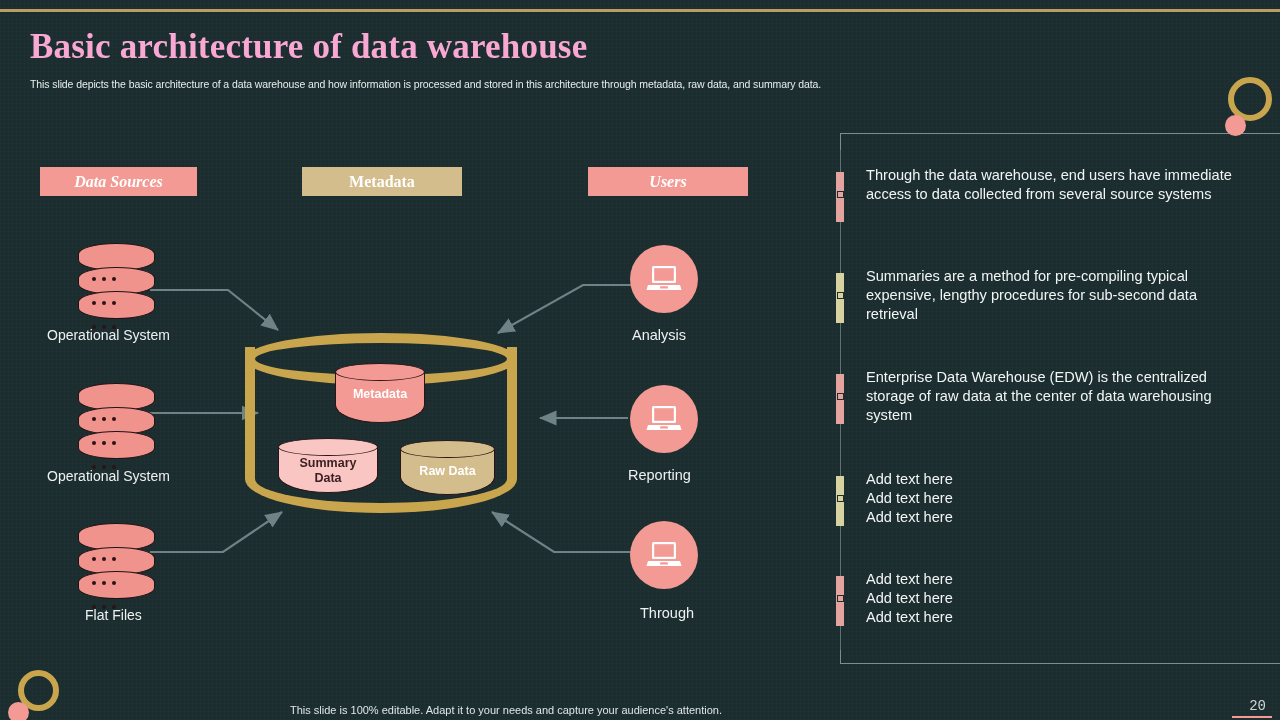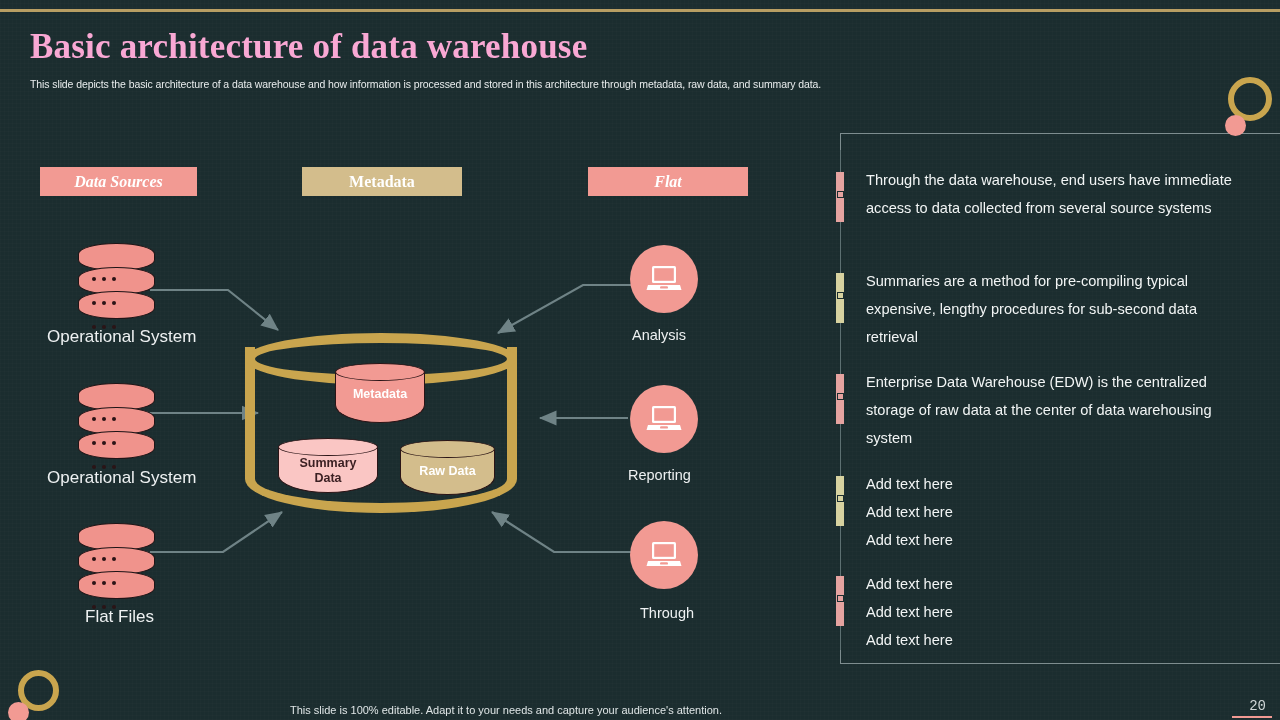--- a/index.html
+++ b/index.html
@@ -52,21 +52,21 @@
   .dbstack .seg:nth-child(1){ top:0; }
   .dbstack .seg:nth-child(2){ top:24px; }
   .dbstack .seg:nth-child(3){ top:48px; }
   .dbstack .dots{
     position:absolute; left:14px; width:24px; height:4px;
     display:flex; justify-content:space-between; z-index:4;
   }
   .dbstack .dots i{ width:4px;height:4px;border-radius:50%;background:#2a1416; display:block;}
   .dbstack .d1{ top:34px;} .dbstack .d2{ top:58px;} .dbstack .d3{ top:82px;}
 
-  .srclabel{ position:absolute; font-size:17px; color:#eef1f2; white-space:nowrap; }
+  .srclabel{ position:absolute; font-size:14px; color:#eef1f2; white-space:nowrap; }
 
   
   .cyl-wrap{ position:absolute; left:245px; top:333px; width:272px; height:194px; }
   .cyl-body{
     position:absolute; left:0; top:14px; width:272px; height:166px;
     border-left:10px solid #c9a54e; border-right:10px solid #c9a54e;
     border-bottom:10px solid #c9a54e;
     border-radius:0 0 136px 136px/0 0 34px 34px;
   }
   .cyl-top{
@@ -125,21 +125,21 @@
   .bullet{ position:absolute; }
   .bullet .marker{
     position:absolute; left:-3.7px; top:0; width:8px; height:50px;
   }
   .bullet .marker .sq{
     position:absolute; left:0.6px; top:19px; width:7px; height:7px;
     border:1.4px solid #1b2d2f; background:transparent;
   }
   .bullet .txt{
     position:absolute; left:26px; top:-6px; width:380px;
-    font-size:14.6px; line-height:28px; color:#f2f5f5;
+    font-size:14.6px; line-height:19px; color:#f2f5f5;
   }
 
   .footer{
     position:absolute; left:0; top:704px; width:1012px; text-align:center;
     font-size:11px; color:#dfe5e6;
   }
   .pagenum{
     position:absolute; right:14px; top:698px; font-size:14px; color:#cfd6d7;font-family:Liberation Mono, monospace;
   }
   .pagerule{ position:absolute; right:8px; top:716px; width:40px; height:2px; background:#f29a93; }
@@ -152,21 +152,21 @@
 <body>
 
 <div class="tex"></div>
 <div class="topline"></div>
 
 <div class="title">Basic architecture of data warehouse</div>
 <div class="subtitle">This slide depicts the basic architecture of a data warehouse and how information is processed and stored in this architecture through metadata, raw data, and summary data.</div>
 
 <div class="chip salmon" id="chip-sources">Data Sources</div>
 <div class="chip gold" id="chip-warehouse">Metadata</div>
-<div class="chip salmon" id="chip-users">Flat</div>
+<div class="chip salmon" id="chip-users">Users</div>
 
 <svg class="conn">
   <defs>
     <marker id="ah" markerWidth="9" markerHeight="9" refX="7.5" refY="4" orient="auto">
       <path d="M0,0.6 L8,4 L0,7.4 Z" fill="#6f8386"></path>
     </marker>
   </defs>
   <polyline points="150,290 228,290 278,330" fill="none" stroke="#6f8386" stroke-width="2.2" marker-end="url(#ah)"></polyline>
   <polyline points="150,413 258,413" fill="none" stroke="#6f8386" stroke-width="2.2" marker-end="url(#ah)"></polyline>
   <polyline points="150,552 223,552 282,512" fill="none" stroke="#6f8386" stroke-width="2.2" marker-end="url(#ah)"></polyline>

